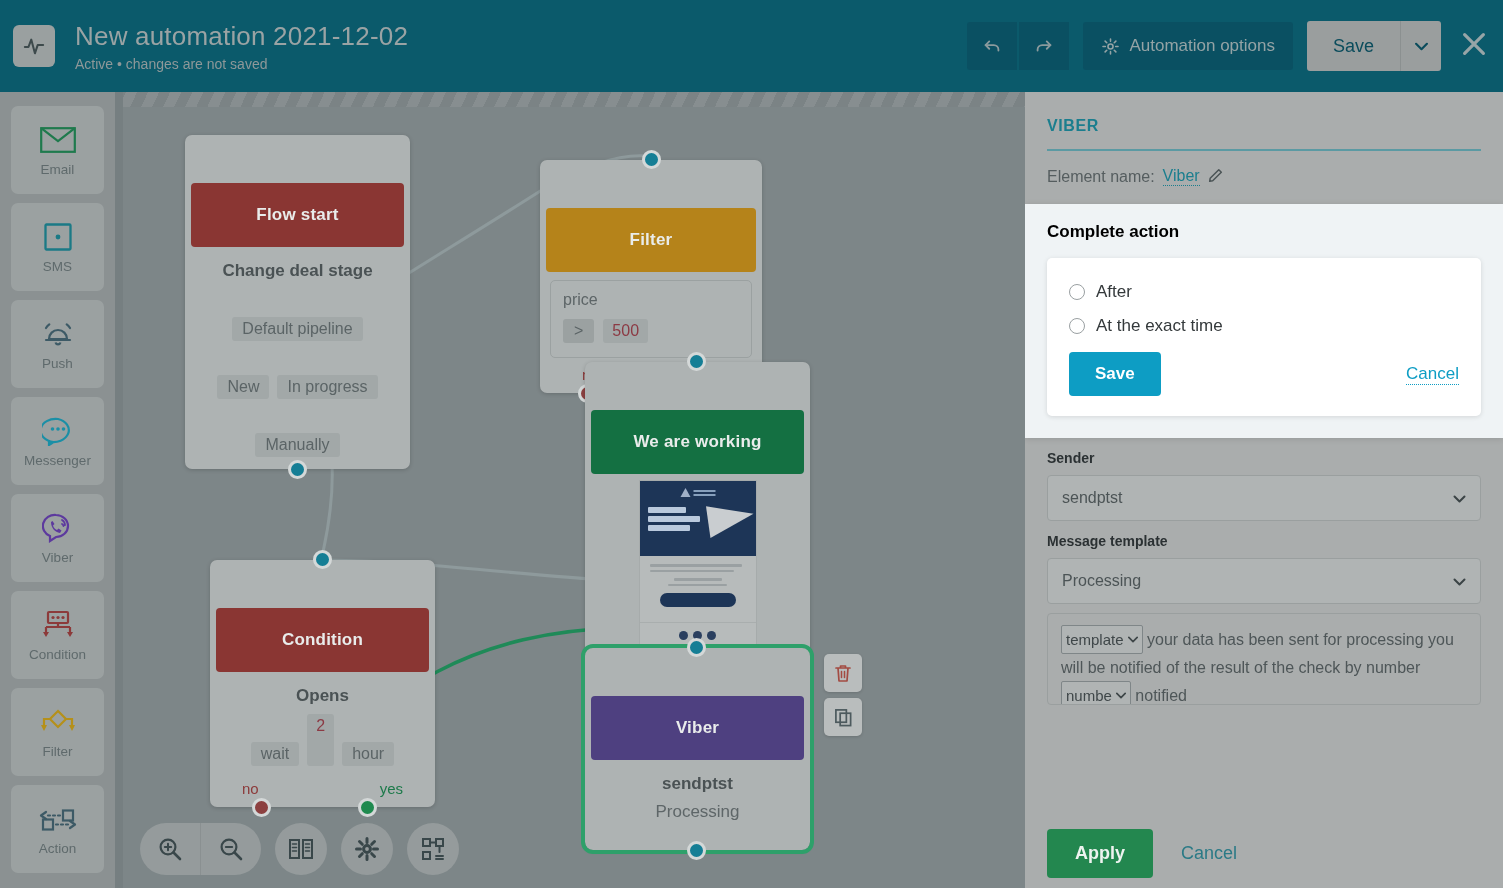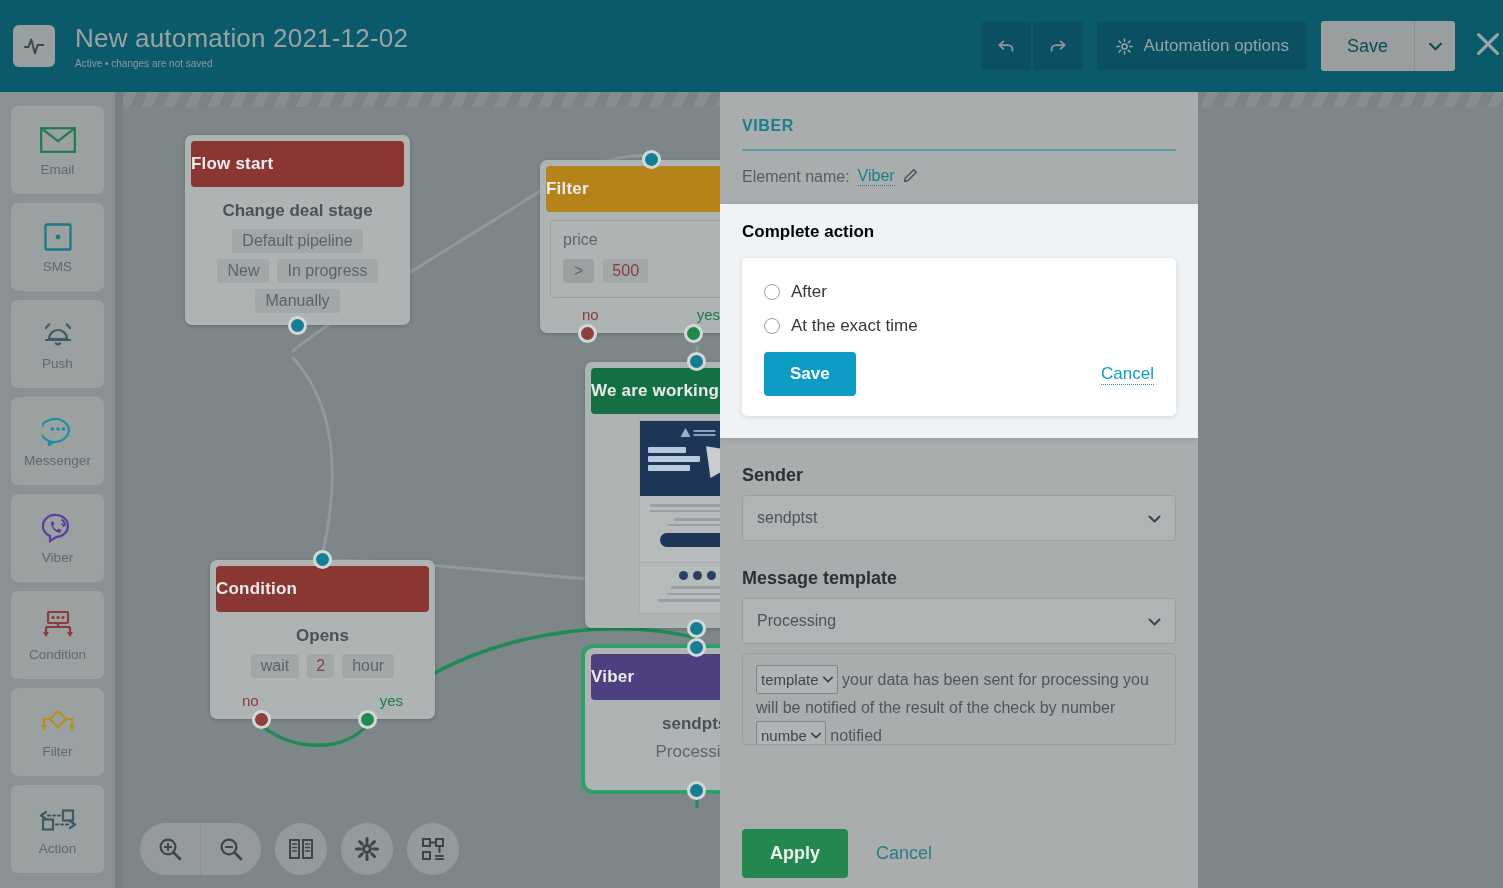--- a/index.html
+++ b/index.html
@@ -2,39 +2,39 @@
 <html><head>
 <meta charset="utf-8">
 <style>
   * { box-sizing: border-box; margin: 0; padding: 0; }
   html, body {
     width: 1503px; height: 888px;
     font-family: "Liberation Sans", sans-serif;
     overflow: hidden;
     background: #7e8789;
   }
-  #app { position: relative; width: 1198px; height: 888px; }
+  #app { position: relative; width: 1503px; height: 888px; }
 
   
   .topbar {
     position: absolute; left: 0; top: 0; width: 1503px; height: 92px;
     background: #0b5a6b;
     display: flex; align-items: center;
   }
   .logo-box {
     width: 42px; height: 42px; margin-left: 13px; border-radius: 6px;
     background: #9aa0a0; display: flex; align-items: center; justify-content: center;
   }
   .title-wrap { margin-left: 20px; }
   .app-title {
     font-size: 26px; color: #9aa3a4; font-weight: 400; letter-spacing: .2px;
     line-height: 30px;
   }
-  .app-sub { font-size: 10px; color: #8e9899; margin-top: 5px; }
-  .top-actions { margin-left: auto; display: flex; align-items: center; }
+  .app-sub { font-size: 14px; color: #8e9899; margin-top: 5px; }
+  .top-actions { margin-left: auto; display: flex; align-items: center; padding-right: 14px; }
   .tb-icon-btn {
     width: 50px; height: 48px; background: #0a5062;
     display: flex; align-items: center; justify-content: center;
     color: #8b9a9d; cursor: pointer;
   }
   .tb-icon-btn:first-child { border-radius: 3px 0 0 3px; }
   .tb-sep { width: 2px; height: 48px; background: #0b5a6b; }
   .tb-options {
     height: 48px; background: #0a5062; color: #94a3a5; font-size: 17px;
     display: flex; align-items: center; gap: 9px; padding: 0 18px;
@@ -83,33 +83,33 @@
   }
   svg.links { position: absolute; left: 0; top: 0; width: 1388px; height: 796px; }
 
   
   .node {
     position: absolute; background: #aeb3b3; border-radius: 7px;
     box-shadow: 0 1px 4px rgba(0,0,0,.18); padding: 6px;
   }
   .node-head {
     border-radius: 4px; color: #e9eceb; font-size: 17px; font-weight: bold;
-    padding: 13px 0; letter-spacing: .2px;
+    text-align: center; padding: 22px 0; letter-spacing: .2px; margin-top: 42px;
   }
   .head-red { background: #8a3633; }
   .head-gold { background: #b5831a; }
   .head-green { background: #147042; }
   .head-purple { background: #4e4080; }
   .node-title {
     text-align: center; font-size: 17px; font-weight: bold; color: #4a5254; margin: 14px 0 8px;
   }
   .chips { display: flex; flex-wrap: wrap; justify-content: center; gap: 8px; padding: 0 8px 6px; }
   .chip {
     background: #a2a8a8; color: #5b6466; font-size: 16px;
-    padding: 3px 10px; border-radius: 3px;
+    padding: 3px 10px; border-radius: 3px; margin-top: 28px;
   }
   .chip-num { color: #8c3a44; background: #a2a8a8; font-size: 16px; padding: 3px 9px; border-radius: 3px; }
   .chip-op { background: #9ba1a1; color: #5b6466; font-size: 16px; padding: 3px 11px; border-radius: 3px; }
   .cond-box {
     border: 1px solid #9ba1a1; border-radius: 5px; margin: 8px 4px 6px;
     padding: 10px 12px 14px;
   }
   .cond-field { font-size: 16px; color: #5d6567; margin-bottom: 10px; }
   .cond-row { display: flex; gap: 9px; align-items: center; }
   .branch-row { display: flex; justify-content: space-between; padding: 2px 36px 4px; align-items: flex-end; }
@@ -208,21 +208,21 @@
   .btn-save-sm {
     background: #0d9dc4; color: #fff; font-size: 17px; font-weight: bold;
     border: none; border-radius: 4px; padding: 12px 26px; cursor: pointer; font-family: inherit;
   }
   .link-cancel-sm {
     margin-left: auto; color: #0d9dc4; font-size: 17px;
     border-bottom: 1px dotted #0d9dc4; cursor: pointer;
   }
 
   .rp-field { padding: 0 22px; }
-  .rp-label { font-size: 18px; font-weight: bold; color: #2b3133; margin: 27px 0 9px; }
+  .rp-label { font-size: 14px; font-weight: bold; color: #2b3133; margin: 12px 0 9px; }
   .rp-select {
     height: 46px; border: 1px solid #9a9f9f; border-radius: 4px; background: #b0b4b4;
     display: flex; align-items: center; padding: 0 14px; font-size: 16px; color: #4c5456;
     cursor: pointer;
   }
   .rp-select .caret { margin-left: auto; }
   .rp-textbox {
     border: 1px solid #9a9f9f; border-radius: 4px; padding: 11px 13px;
     font-size: 16px; color: #4e5658; line-height: 27px; margin-top: 9px; background: transparent;
     height: 92px; overflow: hidden;

